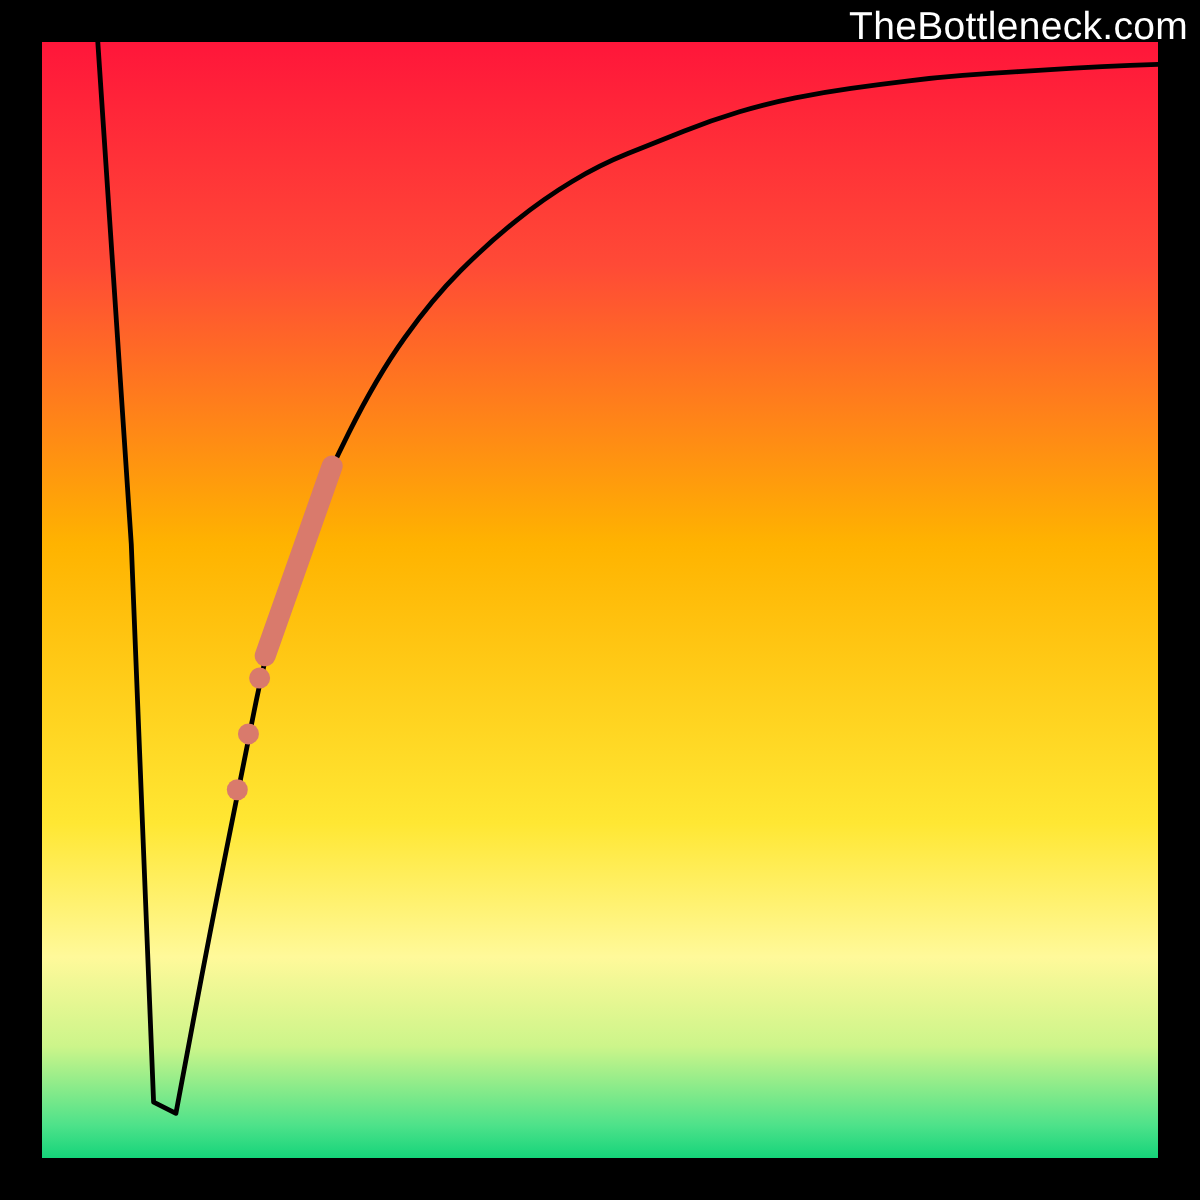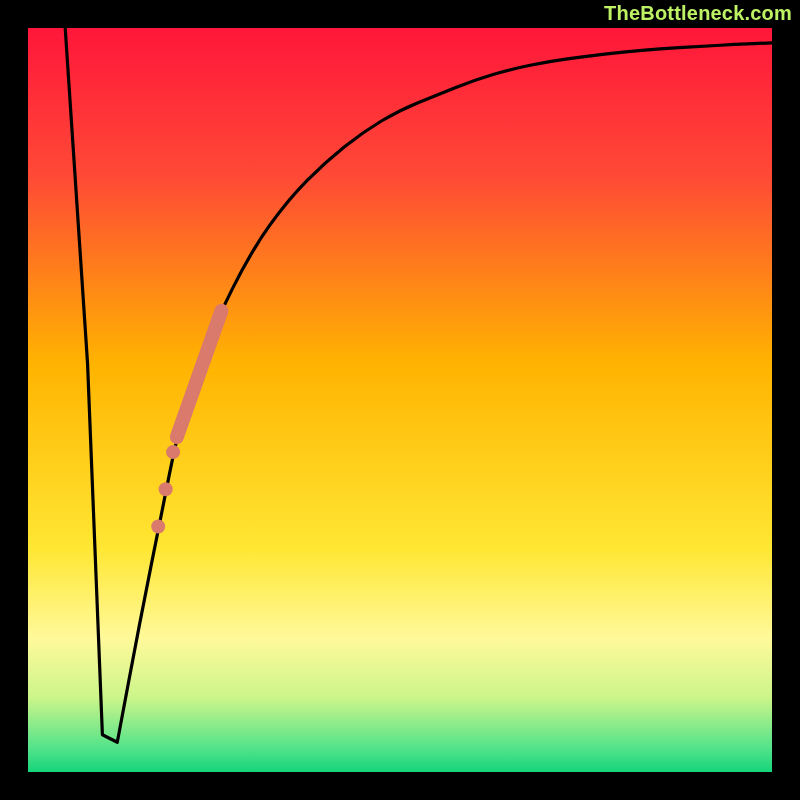--- a/index.html
+++ b/index.html
@@ -14,23 +14,23 @@
   .frame {
     position: relative;
     width: 800px;
     height: 800px;
     background: #000;
   }
   .watermark {
     position: absolute;
     top: 2px;
     right: 8px;
-    color: #bef264;
-    font-size: 20px;
-    font-weight: 700;
+    color: #ffffff;
+    font-size: 26px;
+    font-weight: 400;
     letter-spacing: 0.2px;
     z-index: 20;
   }
   svg.plot {
     position: absolute;
     top: 0;
     left: 0;
   }
 </style>
 </head>

